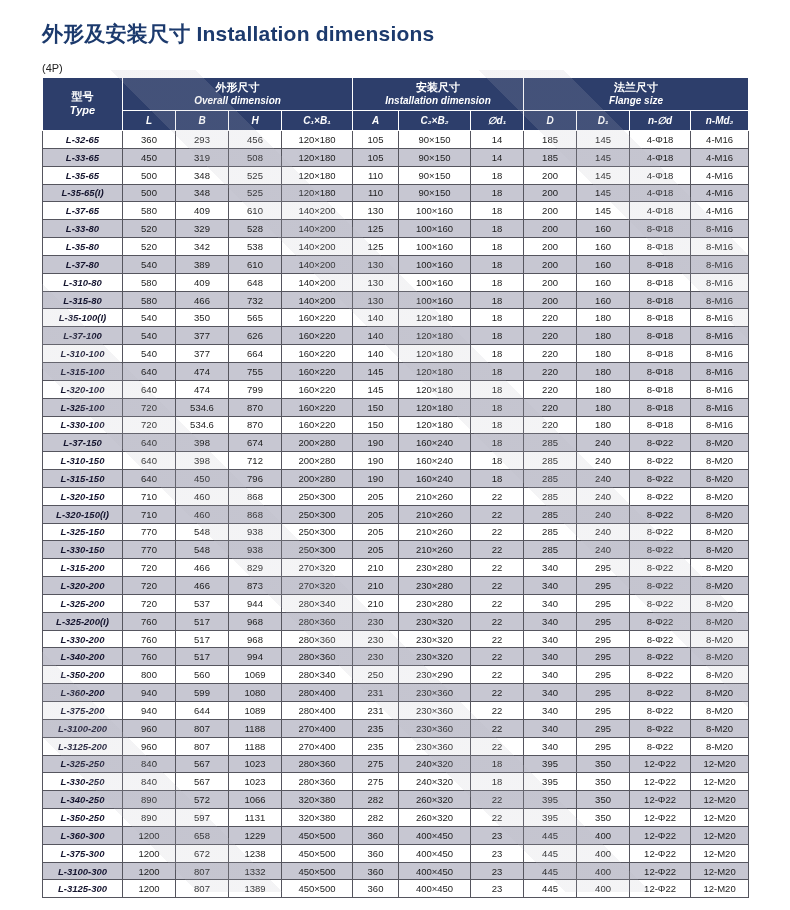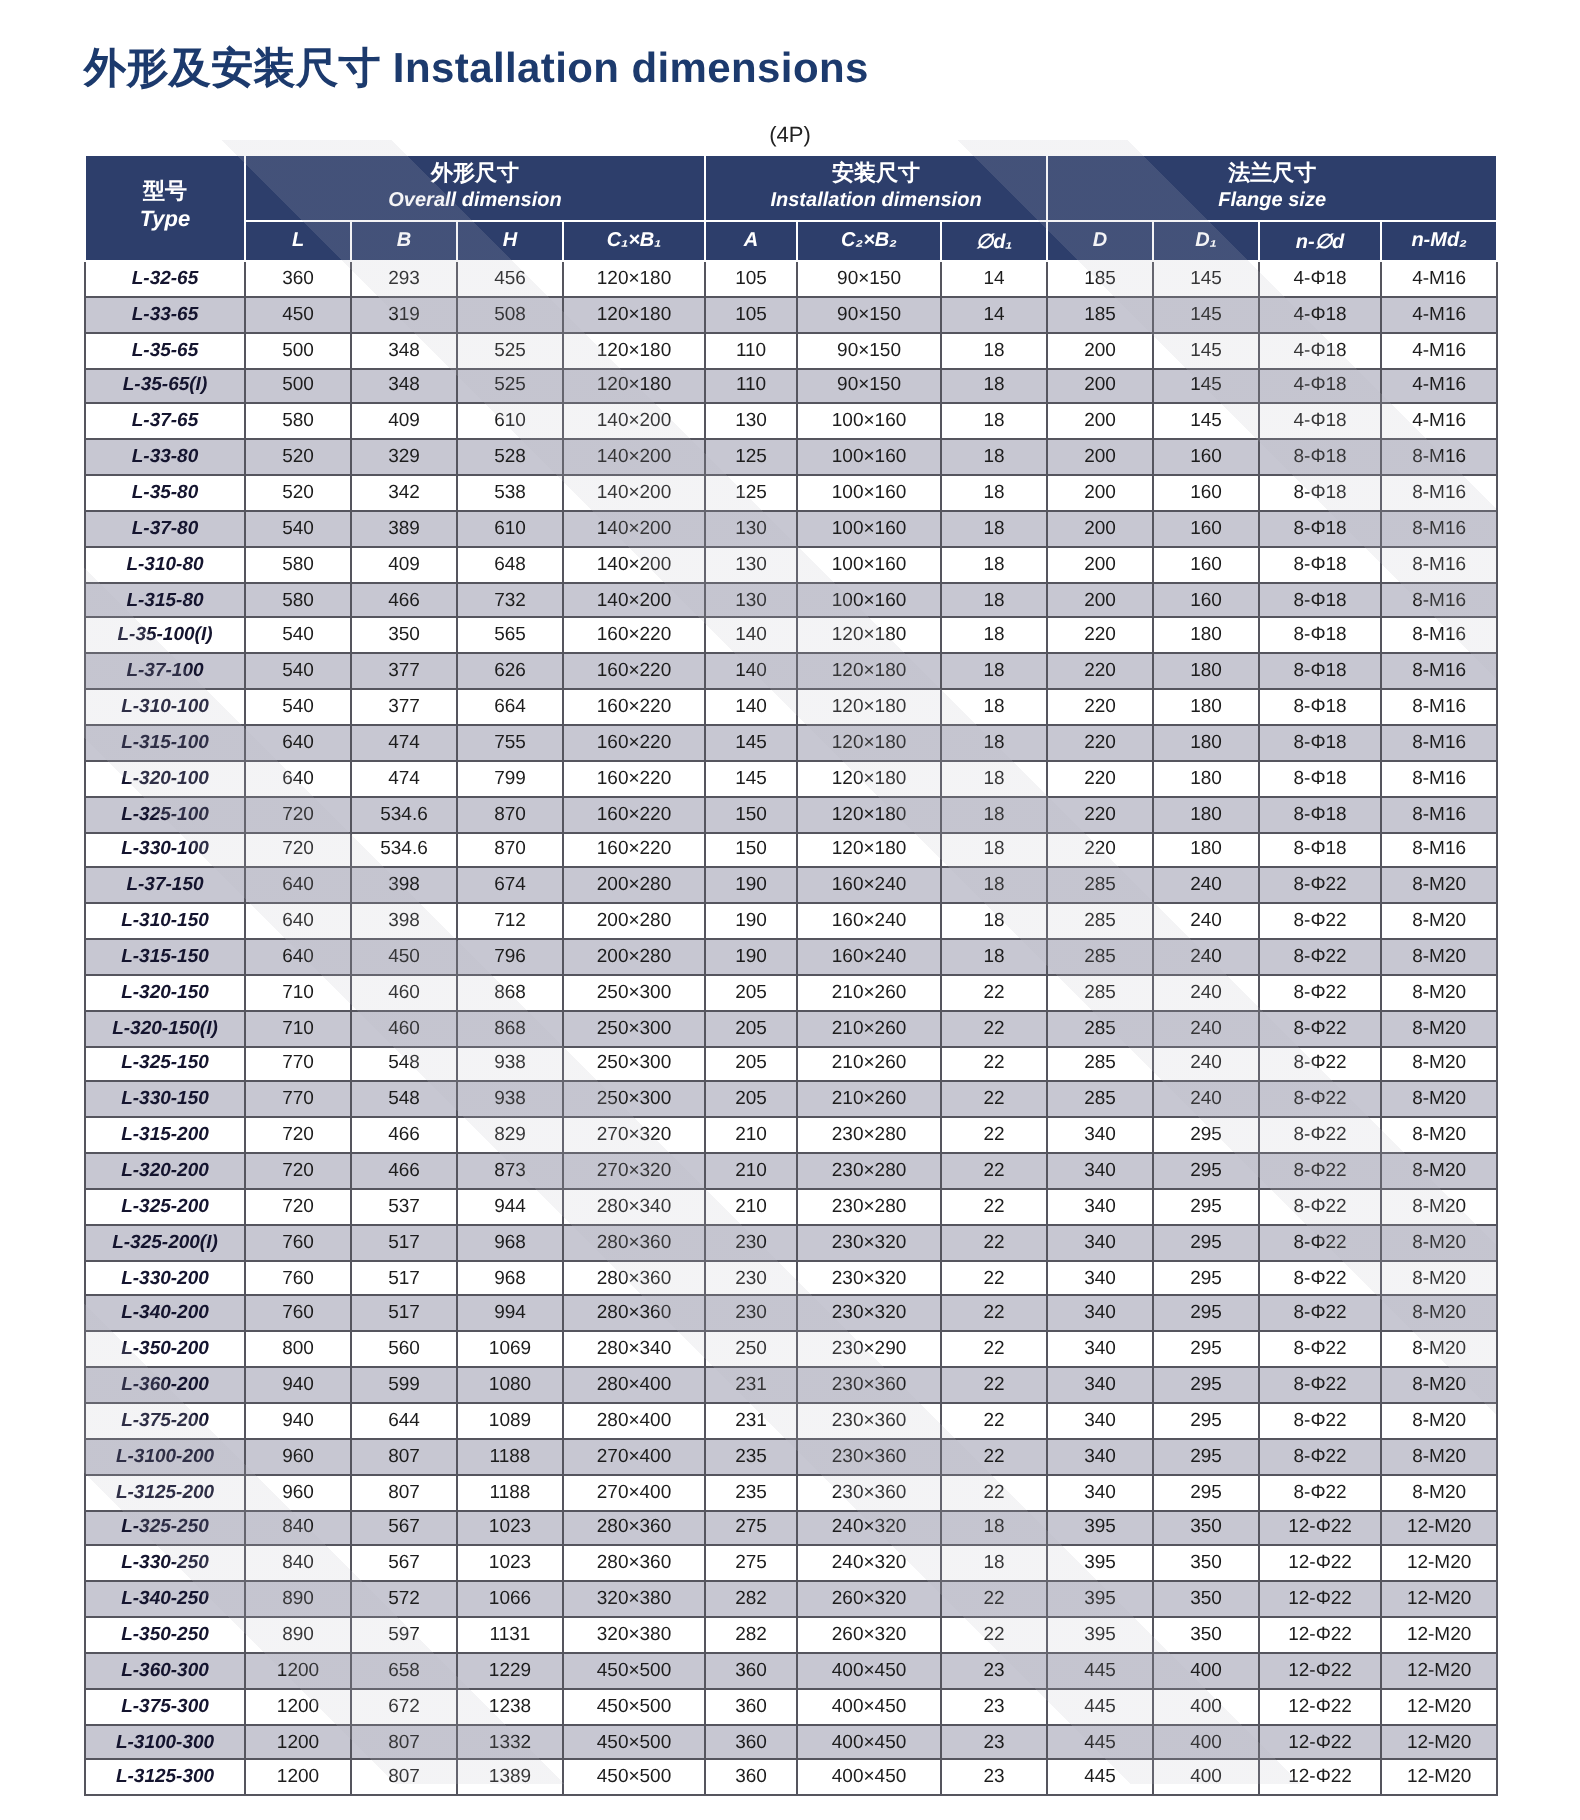--- a/index.html
+++ b/index.html
@@ -16,21 +16,21 @@
   .page{position:relative;width:790px;height:889px;padding:16px 42px 0 42px;}
 
   .page-title{
     color:var(--title-color);
     font-size:21px;
     font-weight:bold;
     letter-spacing:.2px;
     margin-top:4px;
   }
   .corner-note{
-    text-align:center;
+    text-align:left;
     font-size:11px;
     color:#222;
     margin:14px 0 3px 0;
   }
 
   table.dim-table{
     width:706px;
     border-collapse:collapse;
     table-layout:fixed;
     border:1px solid #2a2a33;

